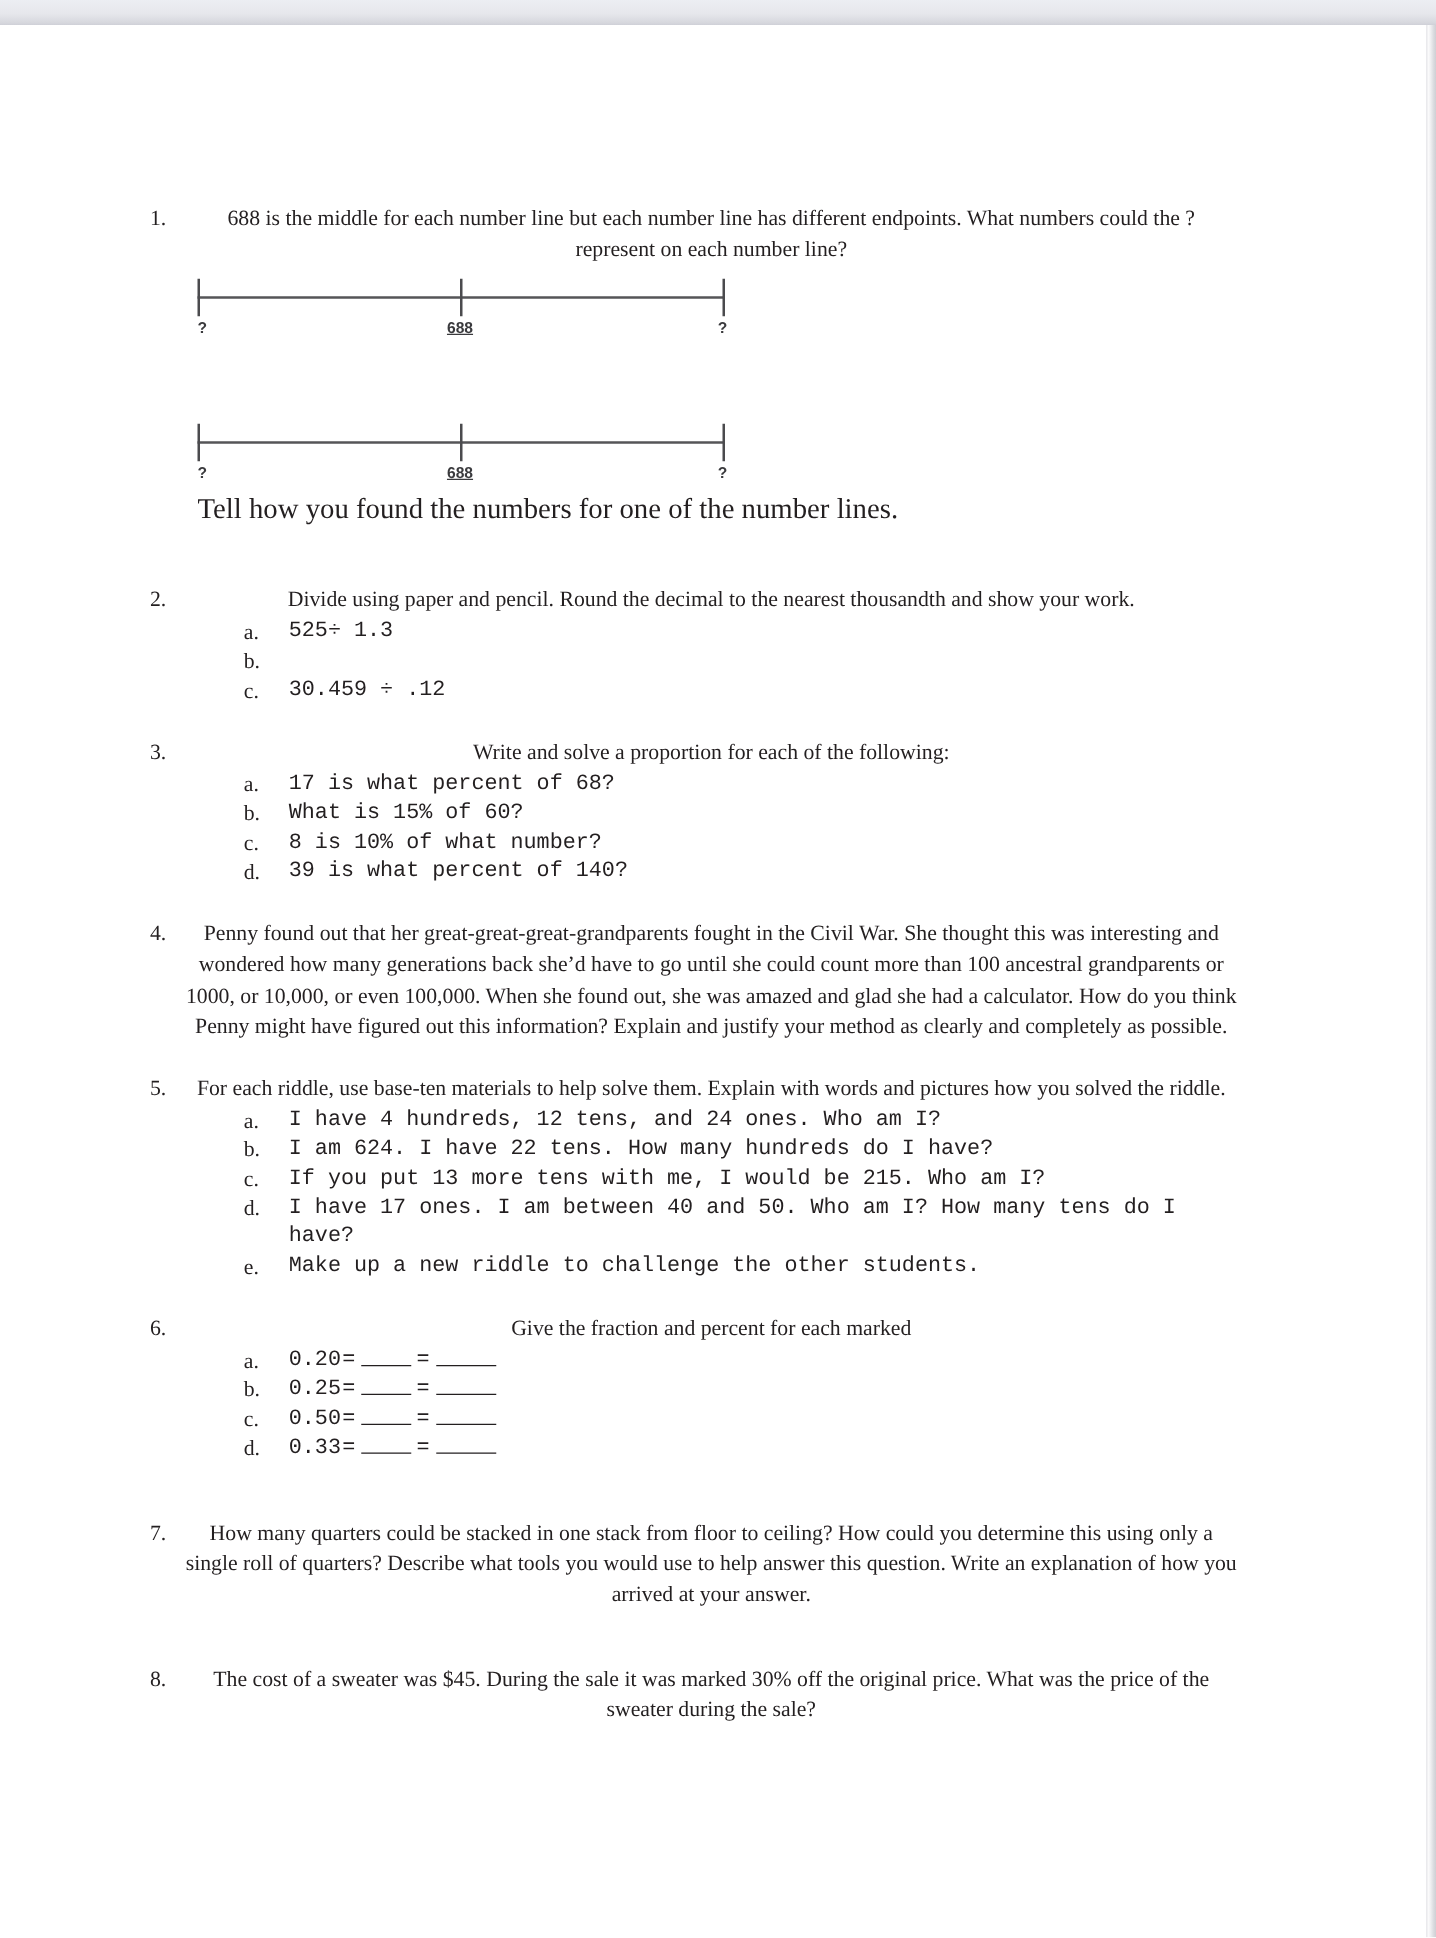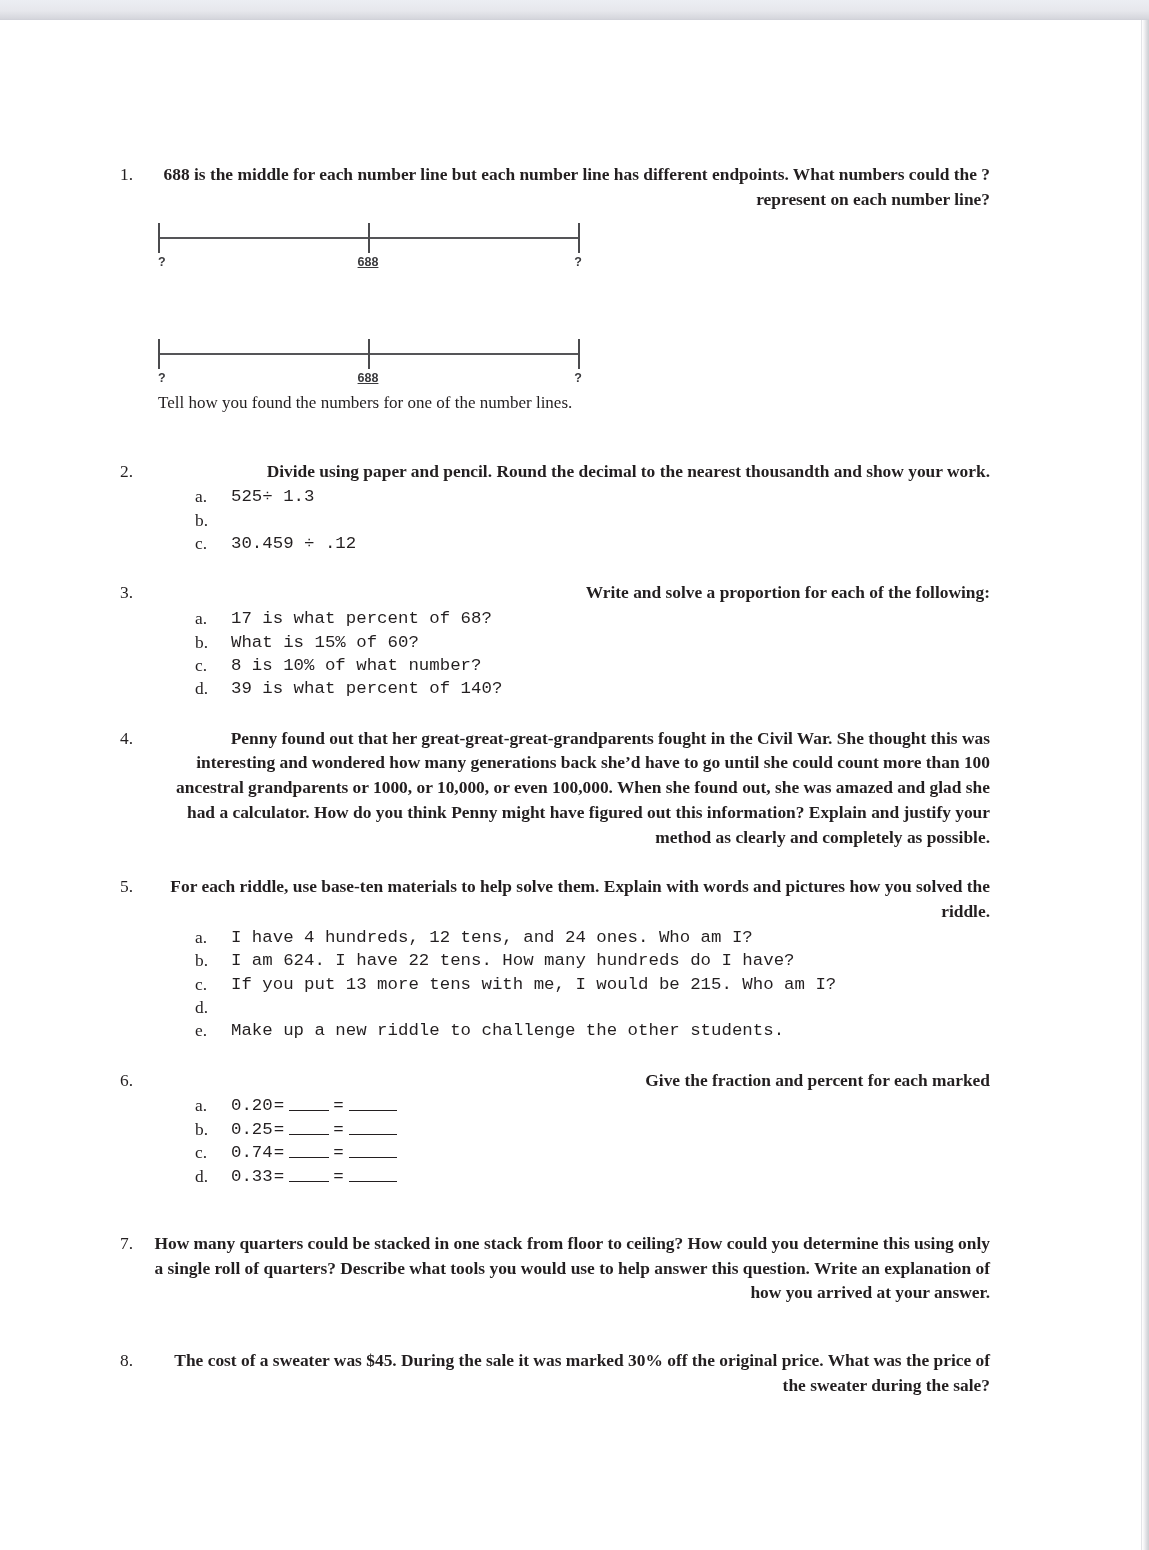--- a/index.html
+++ b/index.html
@@ -59,22 +59,21 @@
   }
   .q-num {
     width: 38px;
     flex: 0 0 38px;
     text-align: left;
     padding-left: 10px;
     box-sizing: border-box;
   }
   .q-text {
     flex: 1 1 auto;
-    text-align: right;
-    font-weight: bold;
+    text-align: center;
   }
 
   .q-gap { height: 25px; }
   .q-gap-sm { height: 18px; }
 
   
   .sublist { margin-top: 2px; }
   .sub {
     display: flex;
     align-items: flex-start;
@@ -141,21 +140,21 @@
   .nl-label.left  { left: 0px; }
   .nl-label.mid   { left: 210px; transform: translateX(-50%); text-decoration: underline; }
   .nl-label.right { left: 420px; transform: translateX(-50%); }
 
   .nl-spacer-1 { height: 62px; }
   .nl-spacer-2 { height: 10px; }
 
   .tell-line {
     margin-left: 48px;
     color: #231f20;
-    font-size: 17px;
+    font-size: 23px;
     line-height: 1.42;
   }
 
   
   .blank {
     display: inline-block;
     border-bottom: 1.6px solid #231f20;
     vertical-align: baseline;
     margin: 0 3px -1px 4px;
   }
@@ -278,20 +277,21 @@
         <div class="sub">
           <div class="sub-letter">b.</div>
           <div class="sub-text">I am 624. I have 22 tens. How many hundreds do I have?</div>
         </div>
         <div class="sub">
           <div class="sub-letter">c.</div>
           <div class="sub-text">If you put 13 more tens with me, I would be 215. Who am I?</div>
         </div>
         <div class="sub">
           <div class="sub-letter">d.</div>
+          <div class="sub-text">I have 17 ones. I am between 40 and 50. Who am I? How many tens do I have?</div>
         </div>
         <div class="sub">
           <div class="sub-letter">e.</div>
           <div class="sub-text">Make up a new riddle to challenge the other students.</div>
         </div>
       </div>
 
       <div class="q-gap"></div>
 
       <div class="q">
@@ -307,21 +307,21 @@
         </div>
         <div class="sub">
           <div class="sub-letter">b.</div>
           <div class="sub-text">
             <span>0.25</span><span class="eq-sp">=</span><span class="blank short"></span><span class="eq-sp">=</span><span class="blank long"></span>
           </div>
         </div>
         <div class="sub">
           <div class="sub-letter">c.</div>
           <div class="sub-text">
-            <span>0.74</span><span class="eq-sp">=</span><span class="blank short"></span><span class="eq-sp">=</span><span class="blank long"></span>
+            <span>0.50</span><span class="eq-sp">=</span><span class="blank short"></span><span class="eq-sp">=</span><span class="blank long"></span>
           </div>
         </div>
         <div class="sub">
           <div class="sub-letter">d.</div>
           <div class="sub-text">
             <span>0.33</span><span class="eq-sp">=</span><span class="blank short"></span><span class="eq-sp">=</span><span class="blank long"></span>
           </div>
         </div>
       </div>
 

